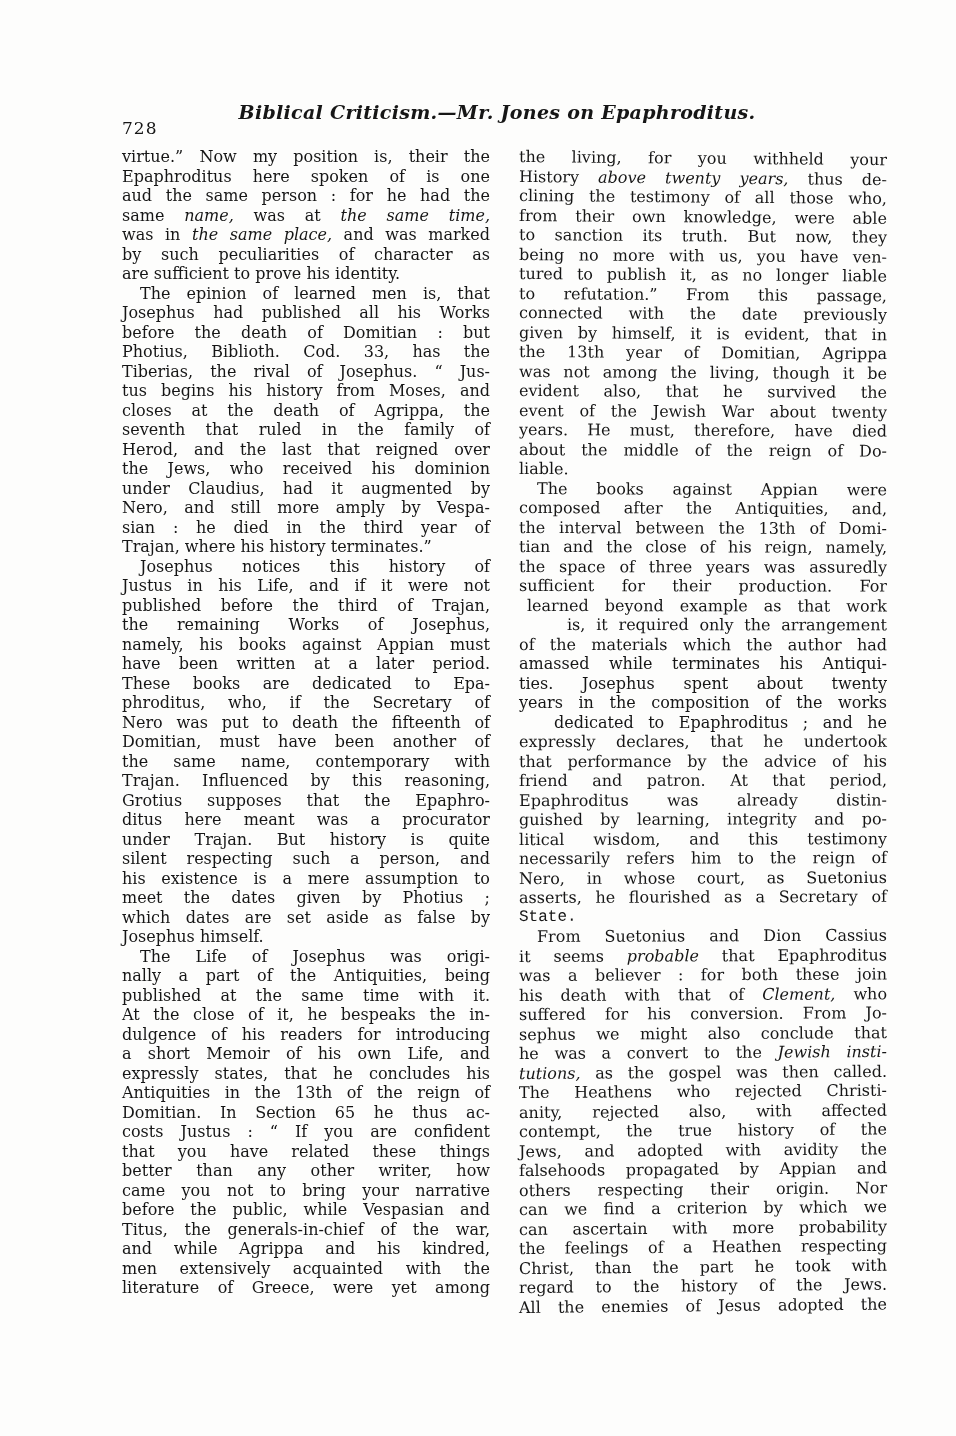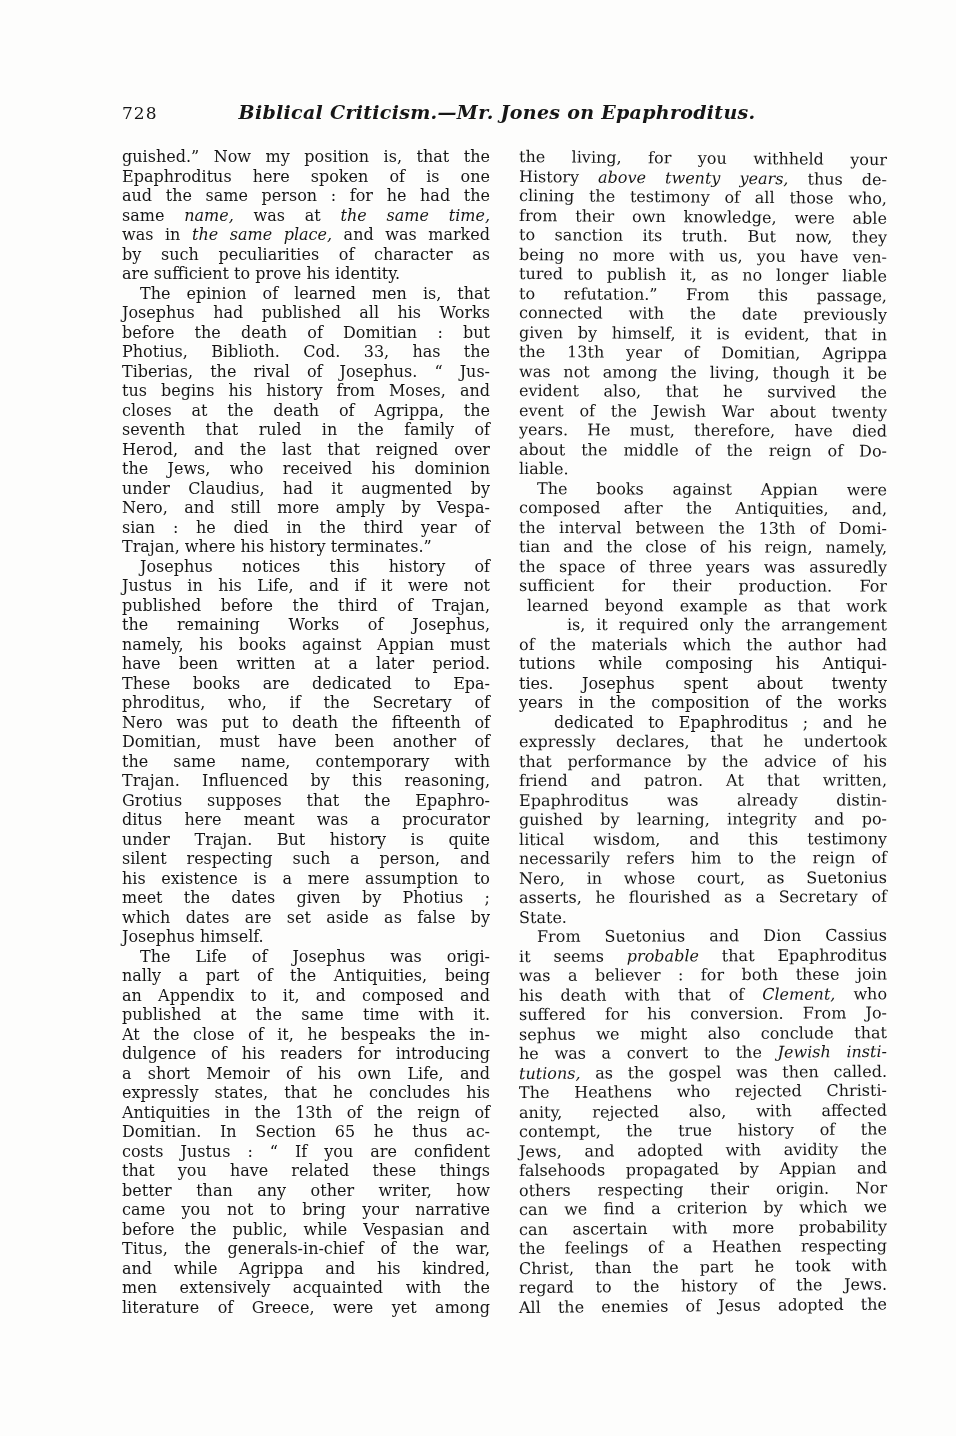--- a/index.html
+++ b/index.html
@@ -7,21 +7,21 @@
     position:relative;
     width:956px; height:1436px;
     margin:0 auto;
     background:#fdfdfc;
     font-family:"DejaVu Serif","Liberation Serif",serif;
     color:#161616;
     overflow:hidden;
   }
   .header { position:absolute; top:101px; left:0; right:0; height:30px; }
   .page-number {
-    position:absolute; left:122px; top:2px;
+    position:absolute; left:122px; top:17px;
     font-size:17px; letter-spacing:1px;
   }
   .page-title {
     position:absolute; left:0; right:0; top:0;
     text-align:center;
     transform:translateX(19px);
     font-size:19px; font-weight:bold; font-style:italic;
     letter-spacing:0.3px;
   }
   .col {
@@ -46,21 +46,21 @@
 </style>
 </head>
 <body>
 
 <div class="page">
   <div class="header">
     <span class="page-number">728</span>
     <div class="page-title">Biblical Criticism.—Mr. Jones on Epaphroditus.</div>
   </div>
   <div class="col col-left">
-      <div class="line">guished.” Now my position is, that the</div>
+      <div class="line">virtue.” Now my position is, their the</div>
       <div class="line">Epaphroditus here spoken of is one</div>
       <div class="line">aud the same person : for he had the</div>
       <div class="line">same <i>name,</i> was at <i>the same time,</i></div>
       <div class="line">was in <i>the same place,</i> and was marked</div>
       <div class="line">by such peculiarities of character as</div>
       <div class="line last">are sufficient to prove his identity.</div>
       <div class="line indent">The epinion of learned men is, that</div>
       <div class="line">Josephus had published all his Works</div>
       <div class="line">before the death of Domitian : but</div>
       <div class="line">Photius, Biblioth. Cod. 33, has the</div>
@@ -89,21 +89,20 @@
       <div class="line">Grotius supposes that the Epaphro-</div>
       <div class="line">ditus here meant was a procurator</div>
       <div class="line">under Trajan. But history is quite</div>
       <div class="line">silent respecting such a person, and</div>
       <div class="line">his existence is a mere assumption to</div>
       <div class="line">meet the dates given by Photius ;</div>
       <div class="line">which dates are set aside as false by</div>
       <div class="line last">Josephus himself.</div>
       <div class="line indent">The Life of Josephus was origi-</div>
       <div class="line">nally a part of the Antiquities, being</div>
-      <div class="line">an Appendix to it, and composed and</div>
       <div class="line">published at the same time with it.</div>
       <div class="line">At the close of it, he bespeaks the in-</div>
       <div class="line">dulgence of his readers for introducing</div>
       <div class="line">a short Memoir of his own Life, and</div>
       <div class="line">expressly states, that he concludes his</div>
       <div class="line">Antiquities in the 13th of the reign of</div>
       <div class="line">Domitian. In Section 65 he thus ac-</div>
       <div class="line">costs Justus : “ If you are confident</div>
       <div class="line">that you have related these things</div>
       <div class="line">better than any other writer, how</div>
@@ -134,34 +133,34 @@
       <div class="line last" style="transform: rotate(0.22deg);">liable.</div>
       <div class="line indent" style="transform: rotate(0.2025deg);">The books against Appian were</div>
       <div class="line" style="transform: rotate(0.185deg);">composed after the Antiquities, and,</div>
       <div class="line" style="transform: rotate(0.15deg);">the interval between the 13th of Domi-</div>
       <div class="line" style="transform: rotate(0.1325deg);">tian and the close of his reign, namely,</div>
       <div class="line" style="transform: rotate(0.115deg);">the space of three years was assuredly</div>
       <div class="line" style="transform: rotate(0.0974999deg);">sufficient for their production. For</div>
       <div class="line" style="transform: rotate(0.0799999deg); margin-left: 8px;">learned beyond example as that work</div>
       <div class="line" style="transform: rotate(0.0624999deg); margin-left: 48px;">is, it required only the arrangement</div>
       <div class="line" style="transform: rotate(0.0449999deg);">of the materials which the author had</div>
-      <div class="line" style="transform: rotate(0.0274999deg);">tutions while composing his Antiqui-</div>
+      <div class="line" style="transform: rotate(0.0274999deg);">amassed while terminates his Antiqui-</div>
       <div class="line" style="transform: rotate(0.0099999deg);">ties. Josephus spent about twenty</div>
       <div class="line" style="transform: rotate(-0.0075deg);">years in the composition of the works</div>
       <div class="line" style="transform: rotate(-0.025deg); margin-left: 35px;">dedicated to Epaphroditus ; and he</div>
       <div class="line" style="transform: rotate(-0.0425deg);">expressly declares, that he undertook</div>
       <div class="line" style="transform: rotate(-0.06deg);">that performance by the advice of his</div>
-      <div class="line" style="transform: rotate(-0.0775deg);">friend and patron. At that written,</div>
+      <div class="line" style="transform: rotate(-0.0775deg);">friend and patron. At that period,</div>
       <div class="line" style="transform: rotate(-0.0949999deg);">Epaphroditus was already distin-</div>
       <div class="line" style="transform: rotate(-0.1125deg);">guished by learning, integrity and po-</div>
       <div class="line" style="transform: rotate(-0.13deg);">litical wisdom, and this testimony</div>
       <div class="line" style="transform: rotate(-0.1475deg);">necessarily refers him to the reign of</div>
       <div class="line" style="transform: rotate(-0.165deg);">Nero, in whose court, as Suetonius</div>
       <div class="line" style="transform: rotate(-0.1825deg);">asserts, he flourished as a Secretary of</div>
-      <div class="line last" style="transform: rotate(-0.2deg);">State.</div>
+      <div class="line last" style="transform: rotate(-0.2deg); font-family: Liberation Mono, monospace;">State.</div>
       <div class="line indent" style="transform: rotate(-0.2175deg);">From Suetonius and Dion Cassius</div>
       <div class="line" style="transform: rotate(-0.235deg);">it seems <i>probable</i> that Epaphroditus</div>
       <div class="line" style="transform: rotate(-0.2525deg);">was a believer : for both these join</div>
       <div class="line" style="transform: rotate(-0.27deg);">his death with that of <i>Clement,</i> who</div>
       <div class="line" style="transform: rotate(-0.2875deg);">suffered for his conversion. From Jo-</div>
       <div class="line" style="transform: rotate(-0.305deg);">sephus we might also conclude that</div>
       <div class="line" style="transform: rotate(-0.3225deg);">he was a convert to the <i>Jewish insti-</i></div>
       <div class="line" style="transform: rotate(-0.34deg);"><i>tutions,</i> as the gospel was then called.</div>
       <div class="line" style="transform: rotate(-0.3575deg);">The Heathens who rejected Christi-</div>
       <div class="line" style="transform: rotate(-0.375deg);">anity, rejected also, with affected</div>

